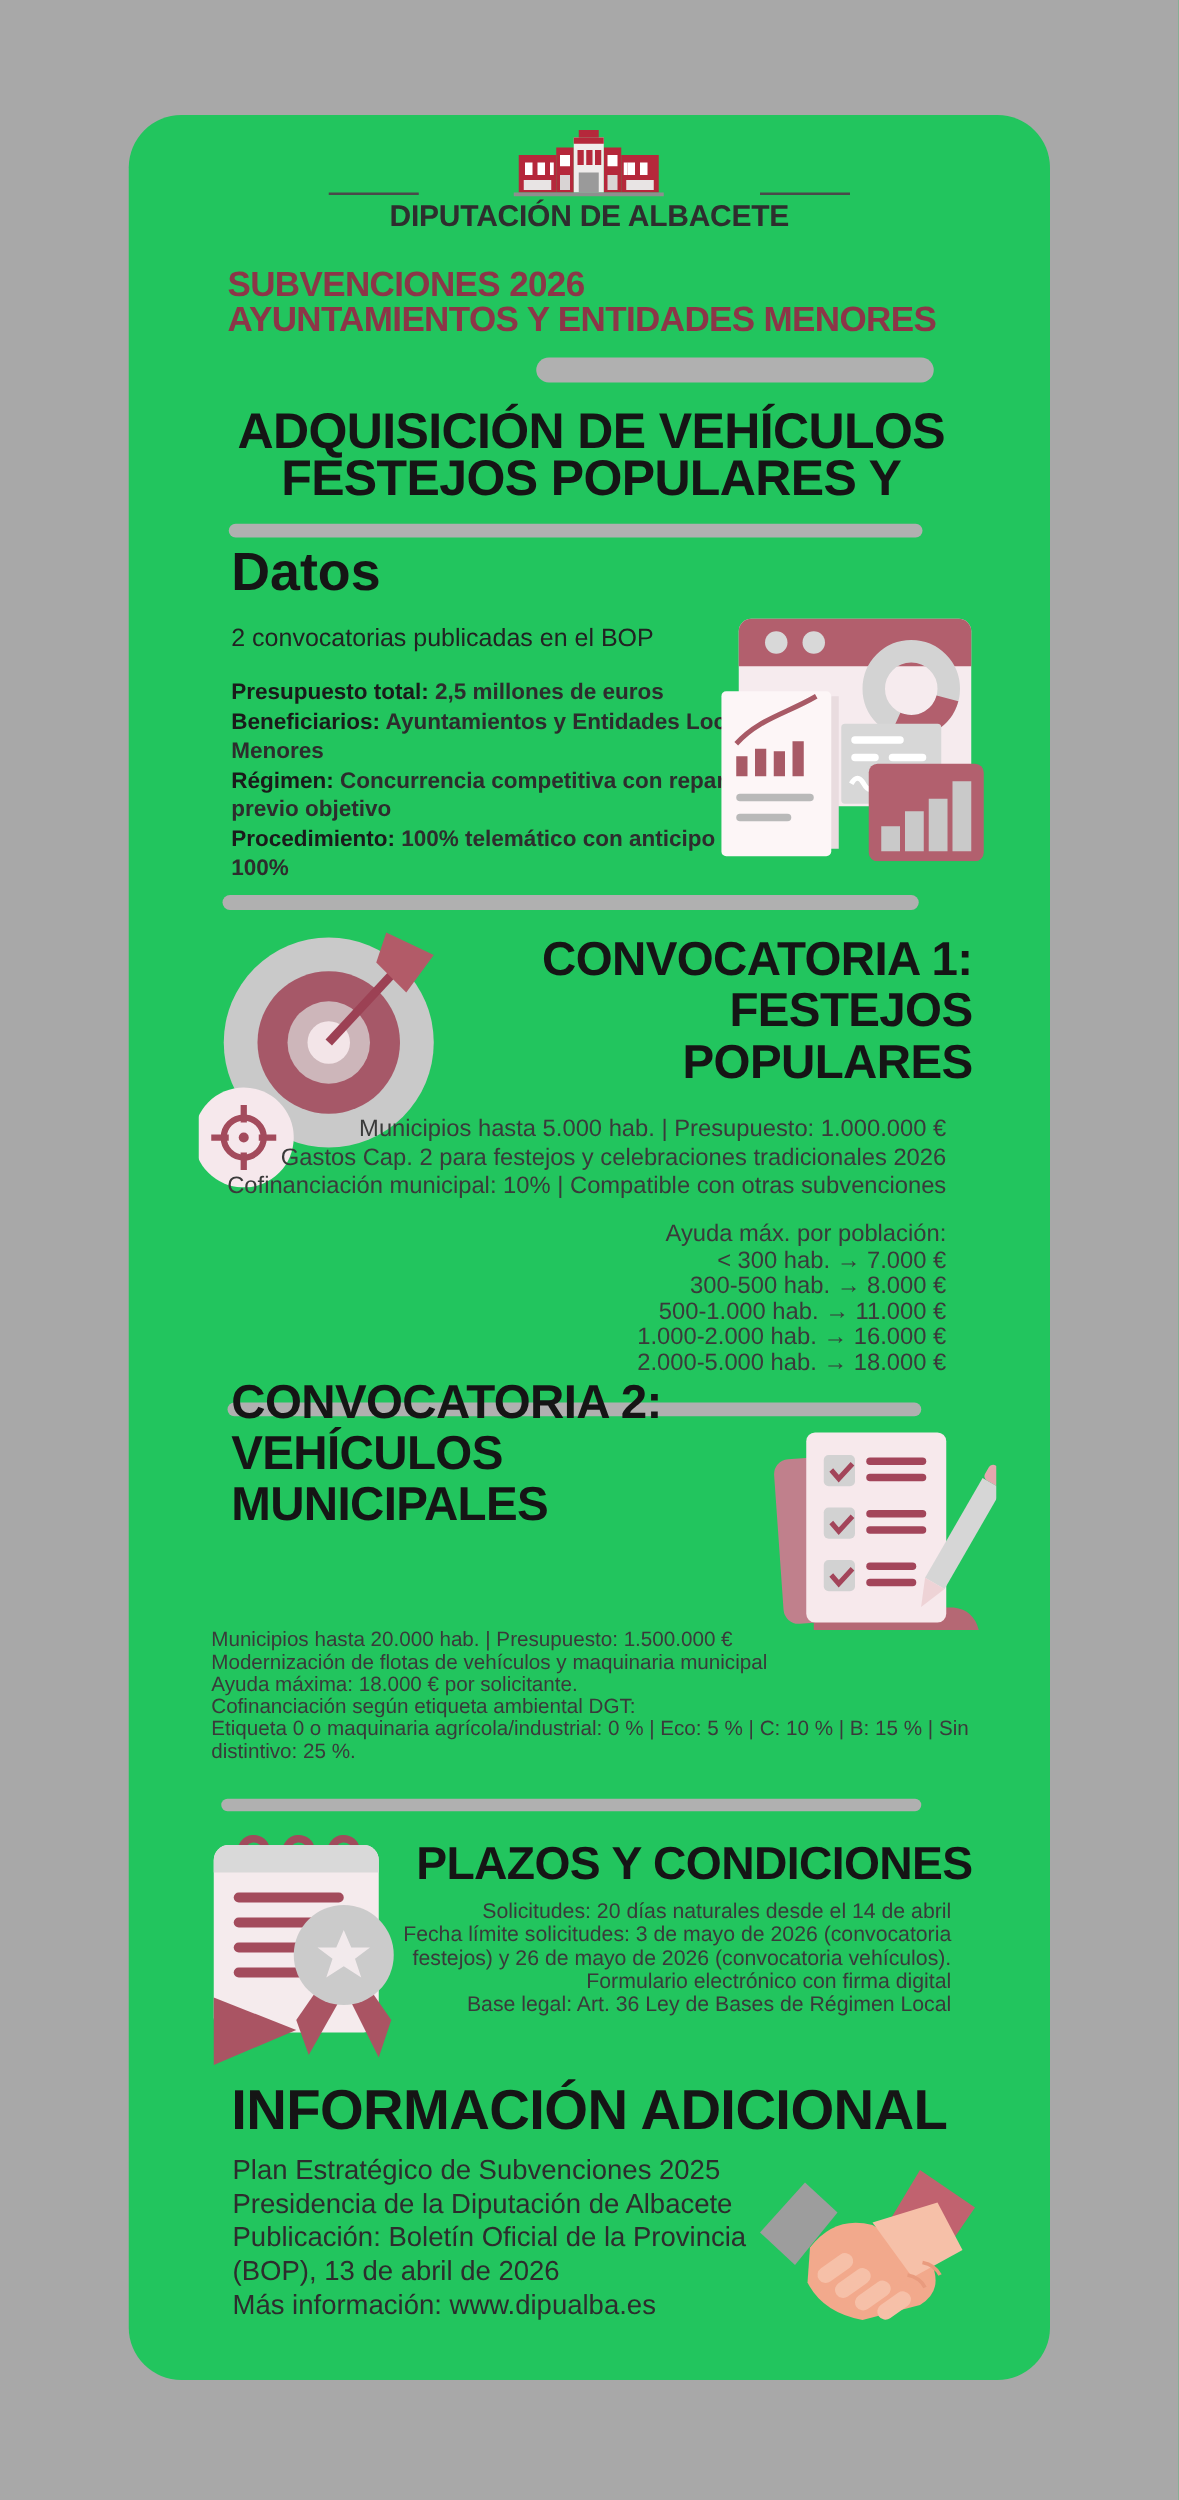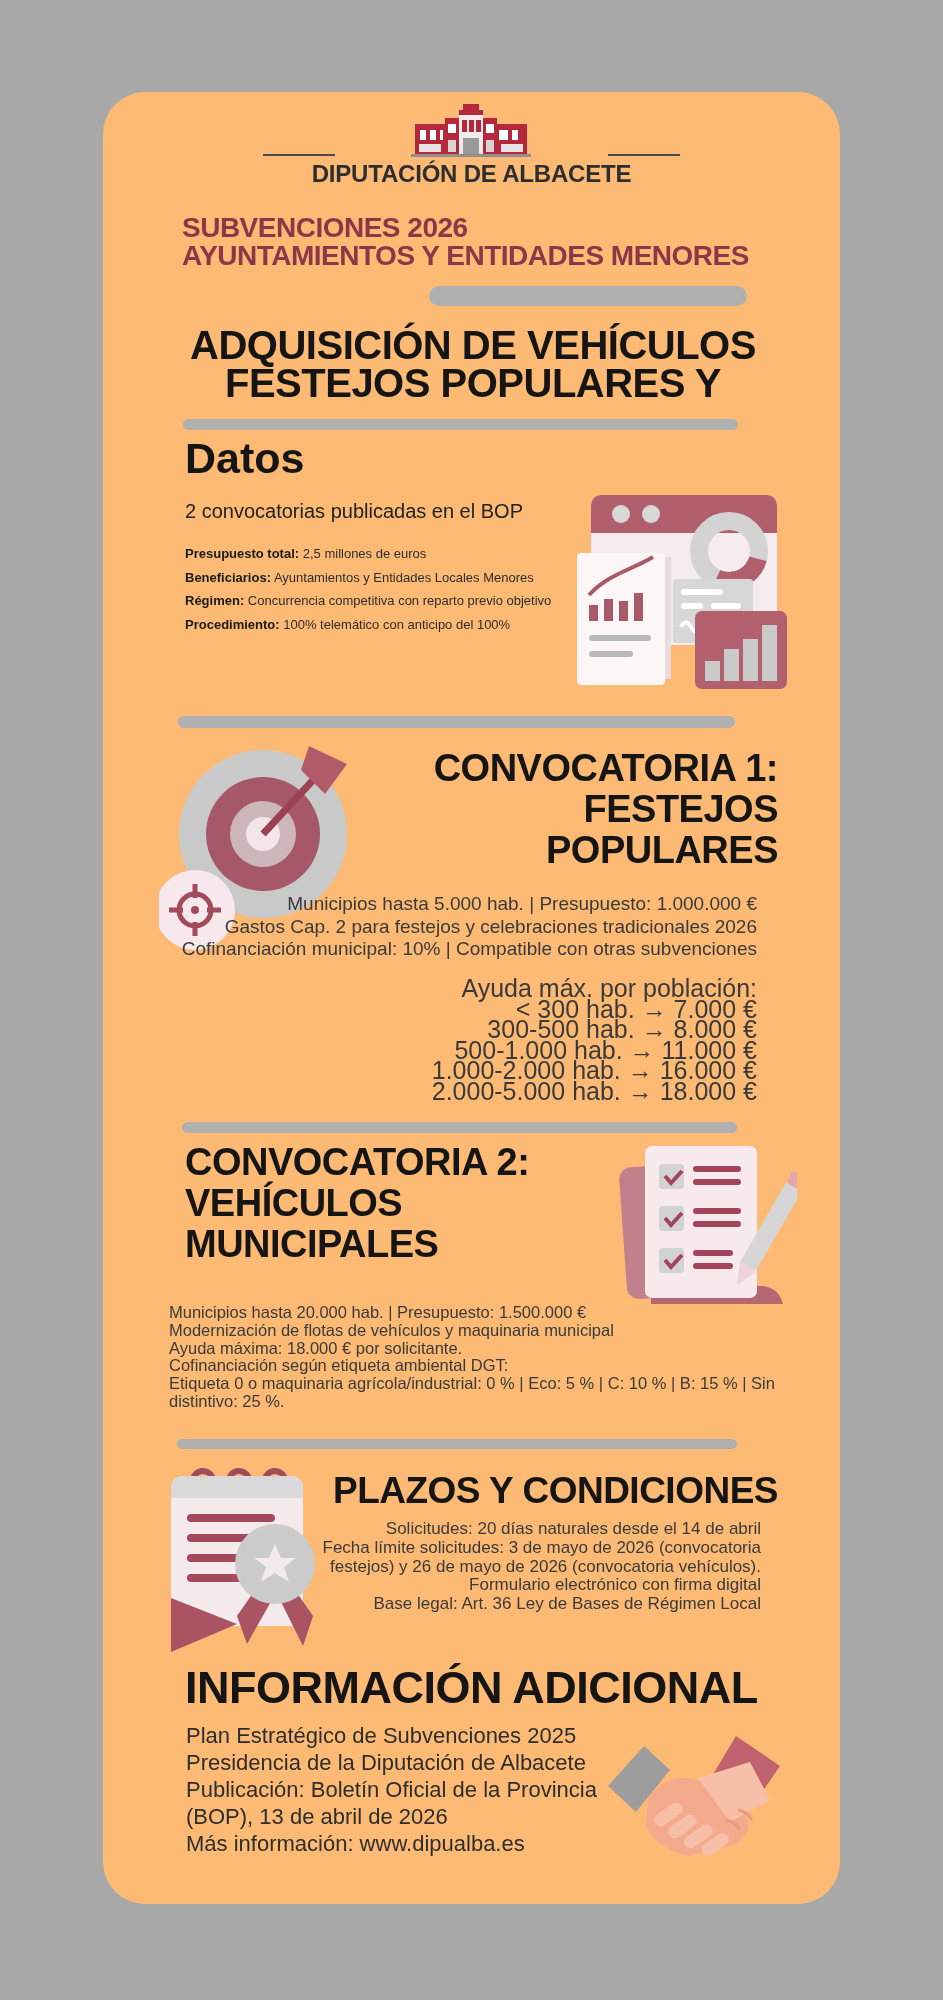--- a/index.html
+++ b/index.html
@@ -4,44 +4,44 @@
 <style>
   html,body{margin:0;padding:0;}
   body{
     width:943px;height:2000px;position:relative;
     background:#a8a8a8;
     font-family:"Liberation Sans","DejaVu Sans",sans-serif;
     overflow:hidden;
   }
   .card{
     position:absolute;left:103px;top:92px;width:737px;height:1812px;
-    background:#fdba74;border-radius:42px;
+    background:#22c55e;border-radius:42px;
   }
   .abs{position:absolute;}
   .bar{position:absolute;background:#b0b0b0;border-radius:10px;}
   .org-name{
     width:737px;text-align:center;font-weight:700;font-size:24px;
     letter-spacing:-0.2px;color:#2e2e2e;
   }
   .logo-line{position:absolute;height:2px;background:#4a4a4a;}
   .maroon-title{
     font-weight:700;font-size:28px;line-height:28px;color:#8c3648;
     letter-spacing:-0.5px;
   }
   .h-black{font-weight:700;color:#151515;letter-spacing:-0.5px;}
   .main-title{font-size:40px;line-height:38px;text-align:center;width:680px;}
   .sec-h{font-size:38px;line-height:41px;}
   .right{text-align:right;}
   .body-txt{color:#3a3a3a;}
   .datos-h{font-size:43px;font-weight:700;color:#151515;}
   .datos-sub{font-size:20px;font-weight:400;color:#222222;}
-  .datos-items{font-size:13px;line-height:23.5px;color:#2d2d2d;width:438px;}
+  .datos-items{font-size:18px;line-height:23.5px;color:#2d2d2d;width:438px;font-weight:bold;}
   .datos-items b{color:#1a1a1a;}
   .c1-lines{font-size:19px;line-height:22.5px;}
-  .ayuda{font-size:25px;line-height:20.5px;}
+  .ayuda{font-size:19px;line-height:20.5px;}
   .c2-lines{font-size:16.5px;line-height:17.8px;}
   .plazos-lines{font-size:17px;line-height:18.8px;}
   .info-h{font-size:45px;font-weight:700;color:#151515;letter-spacing:-0.5px;}
   .info-lines{font-size:22px;line-height:27px;color:#2d2d2d;}
 </style>
 </head>
 <body>
 
 <div class="card">
 
@@ -161,21 +161,21 @@
     <div>Ayuda máx. por población:</div>
     <div>&lt; 300 hab. → 7.000 €</div>
     <div>300-500 hab. → 8.000 €</div>
     <div>500-1.000 hab. → 11.000 €</div>
     <div>1.000-2.000 hab. → 16.000 €</div>
     <div>2.000-5.000 hab. → 18.000 €</div>
   </div>
 
   <div class="bar" style="left:79px;top:1030px;width:555px;height:11px;"></div>
 
-  <div class="abs h-black sec-h" style="left:82px;top:1050px;">
+  <div class="abs h-black sec-h" style="left:82px;top:1010px;">
     <div>CONVOCATORIA 2:</div>
     <div>VEHÍCULOS</div>
     <div>MUNICIPALES</div>
   </div>
 
   <svg class="abs" style="left:514px;top:1046px;" width="180" height="180" viewBox="0 0 180 180">
     <rect x="6" y="28" width="58" height="132" rx="12" fill="#c0808c" transform="rotate(-4 35 94)"></rect>
     <path d="M34,148 h112 q16,2 20,18 h-132 z" fill="#b56874"></path>
     <rect x="28" y="8" width="112" height="152" rx="7" fill="#f7e9ec"></rect>
     <g>

